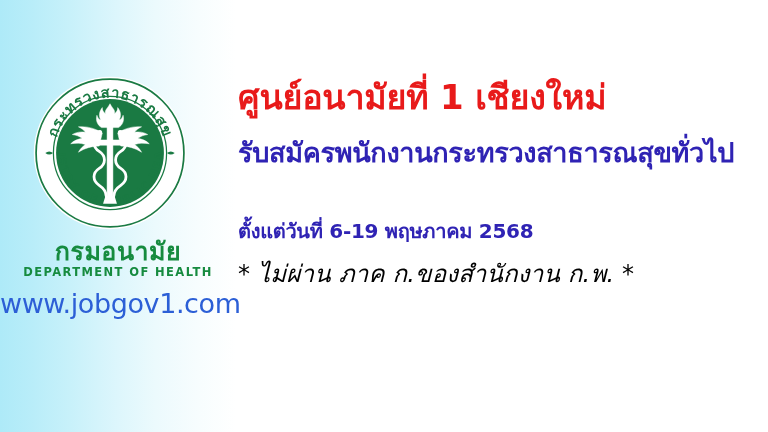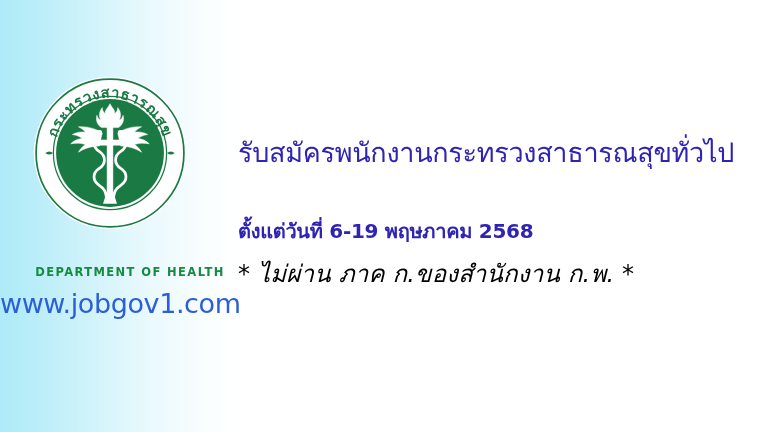--- a/index.html
+++ b/index.html
@@ -67,21 +67,20 @@
     left: 0;
     top: 265px;
     width: 236px;
     text-align: center;
     font-family: "DejaVu Sans", sans-serif;
     font-weight: 700;
     font-size: 11.5px;
     letter-spacing: 1.4px;
     color: #168b3f;
     white-space: nowrap;
-    padding-left: 12px;
   }
   #site-url {
     position: absolute;
     left: 0;
     top: 288px;
     width: 238px;
     text-align: center;
     font-family: "DejaVu Sans", sans-serif;
     font-weight: 400;
     font-size: 27px;
@@ -112,21 +111,21 @@
     font-size: 34px;
     line-height: 42px;
     font-weight: 700;
     color: #e81a1a;
     letter-spacing: -0.2px;
   }
   #line-2 {
     top: 136px;
     font-size: 27px;
     line-height: 34px;
-    font-weight: 400;
+    font-weight: 700;
     color: #2f23b4;
     letter-spacing: -0.3px;
   }
   #line-3 {
     top: 172px;
     font-size: 27px;
     line-height: 34px;
     font-weight: 700;
     color: #2f23b4;
     letter-spacing: -0.3px;
@@ -238,28 +237,30 @@
 
         <g fill="#ffffff">
           <ellipse cx="85" cy="74" rx="5" ry="3.4" transform="rotate(-25 85 74)"></ellipse>
           <ellipse cx="115" cy="74" rx="5" ry="3.4" transform="rotate(25 115 74)"></ellipse>
         </g>
 
         <path d="M94,156 l12,0 l3,10 l-18,0 z" fill="#ffffff"></path>
       </svg>
     </div>
 
+    <div id="dept-th">กรมอนามัย</div>
 
     <div id="dept-en">DEPARTMENT OF HEALTH</div>
 
     <div id="site-url">www.jobgov1.com</div>
   </div>
 
   <div id="text-panel">
 
+    <div class="line" id="line-title">ศูนย์อนามัยที่ 1 เชียงใหม่</div>
 
     <div class="line" id="line-2">รับสมัครพนักงานกระทรวงสาธารณสุขทั่วไป</div>
 
 
     <div class="line" id="line-4">ตั้งแต่วันที่ 6-19 พฤษภาคม 2568</div>
 
     <div class="line" id="line-5">* ไม่ผ่าน ภาค ก.ของสำนักงาน ก.พ. *</div>
   </div>
 
 </div>

